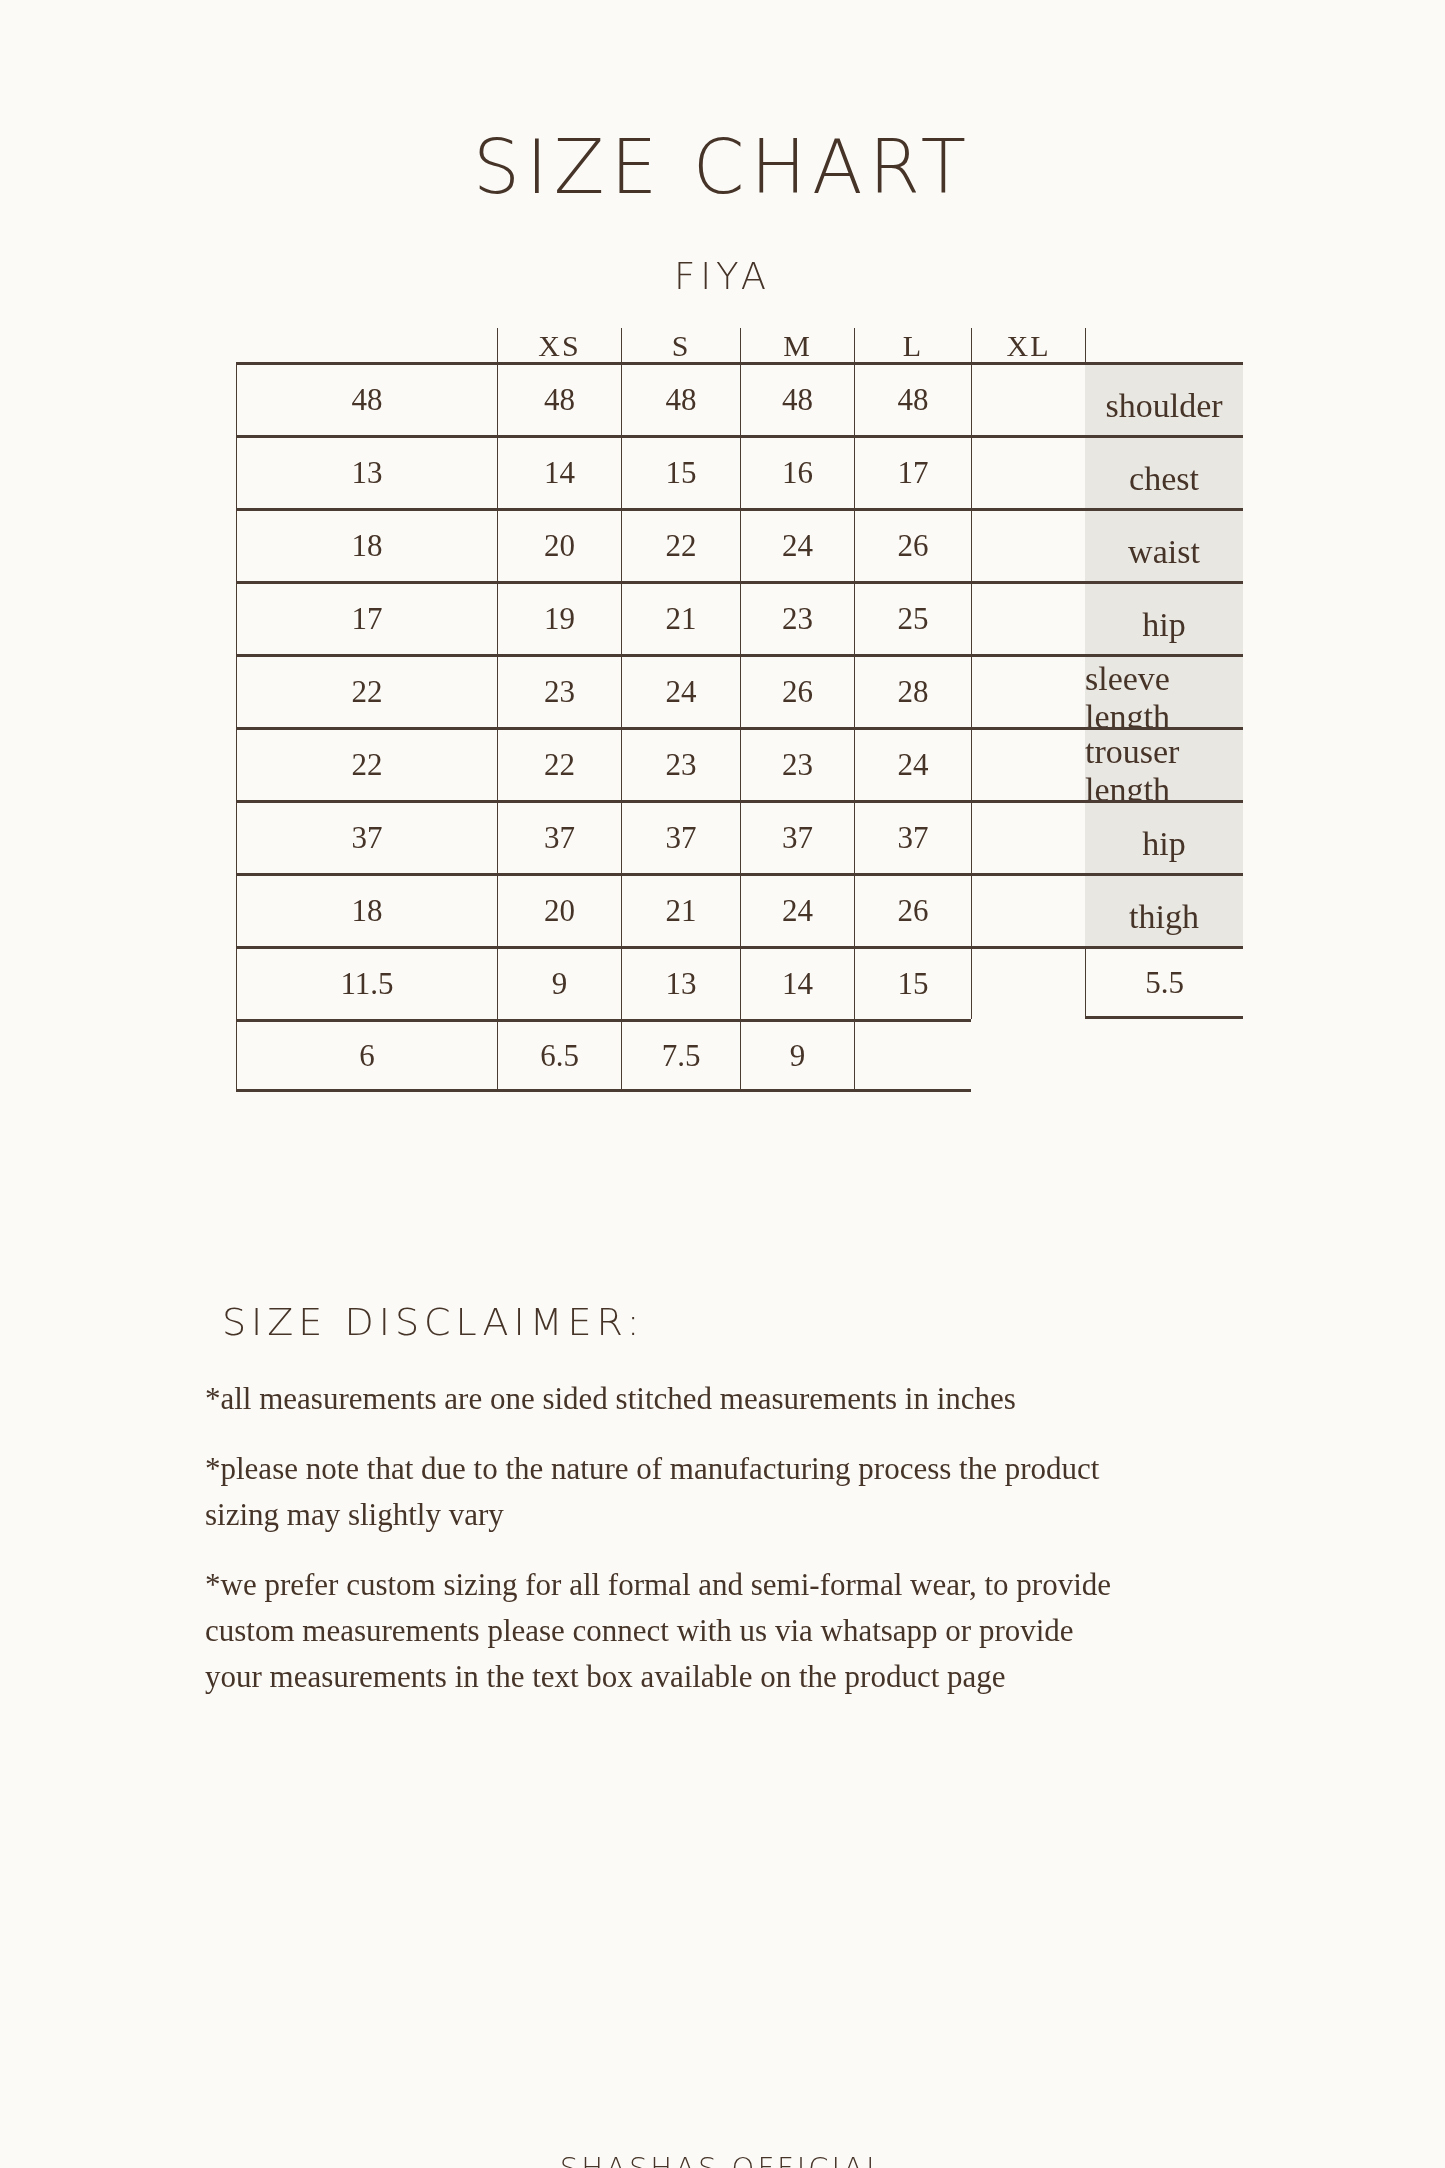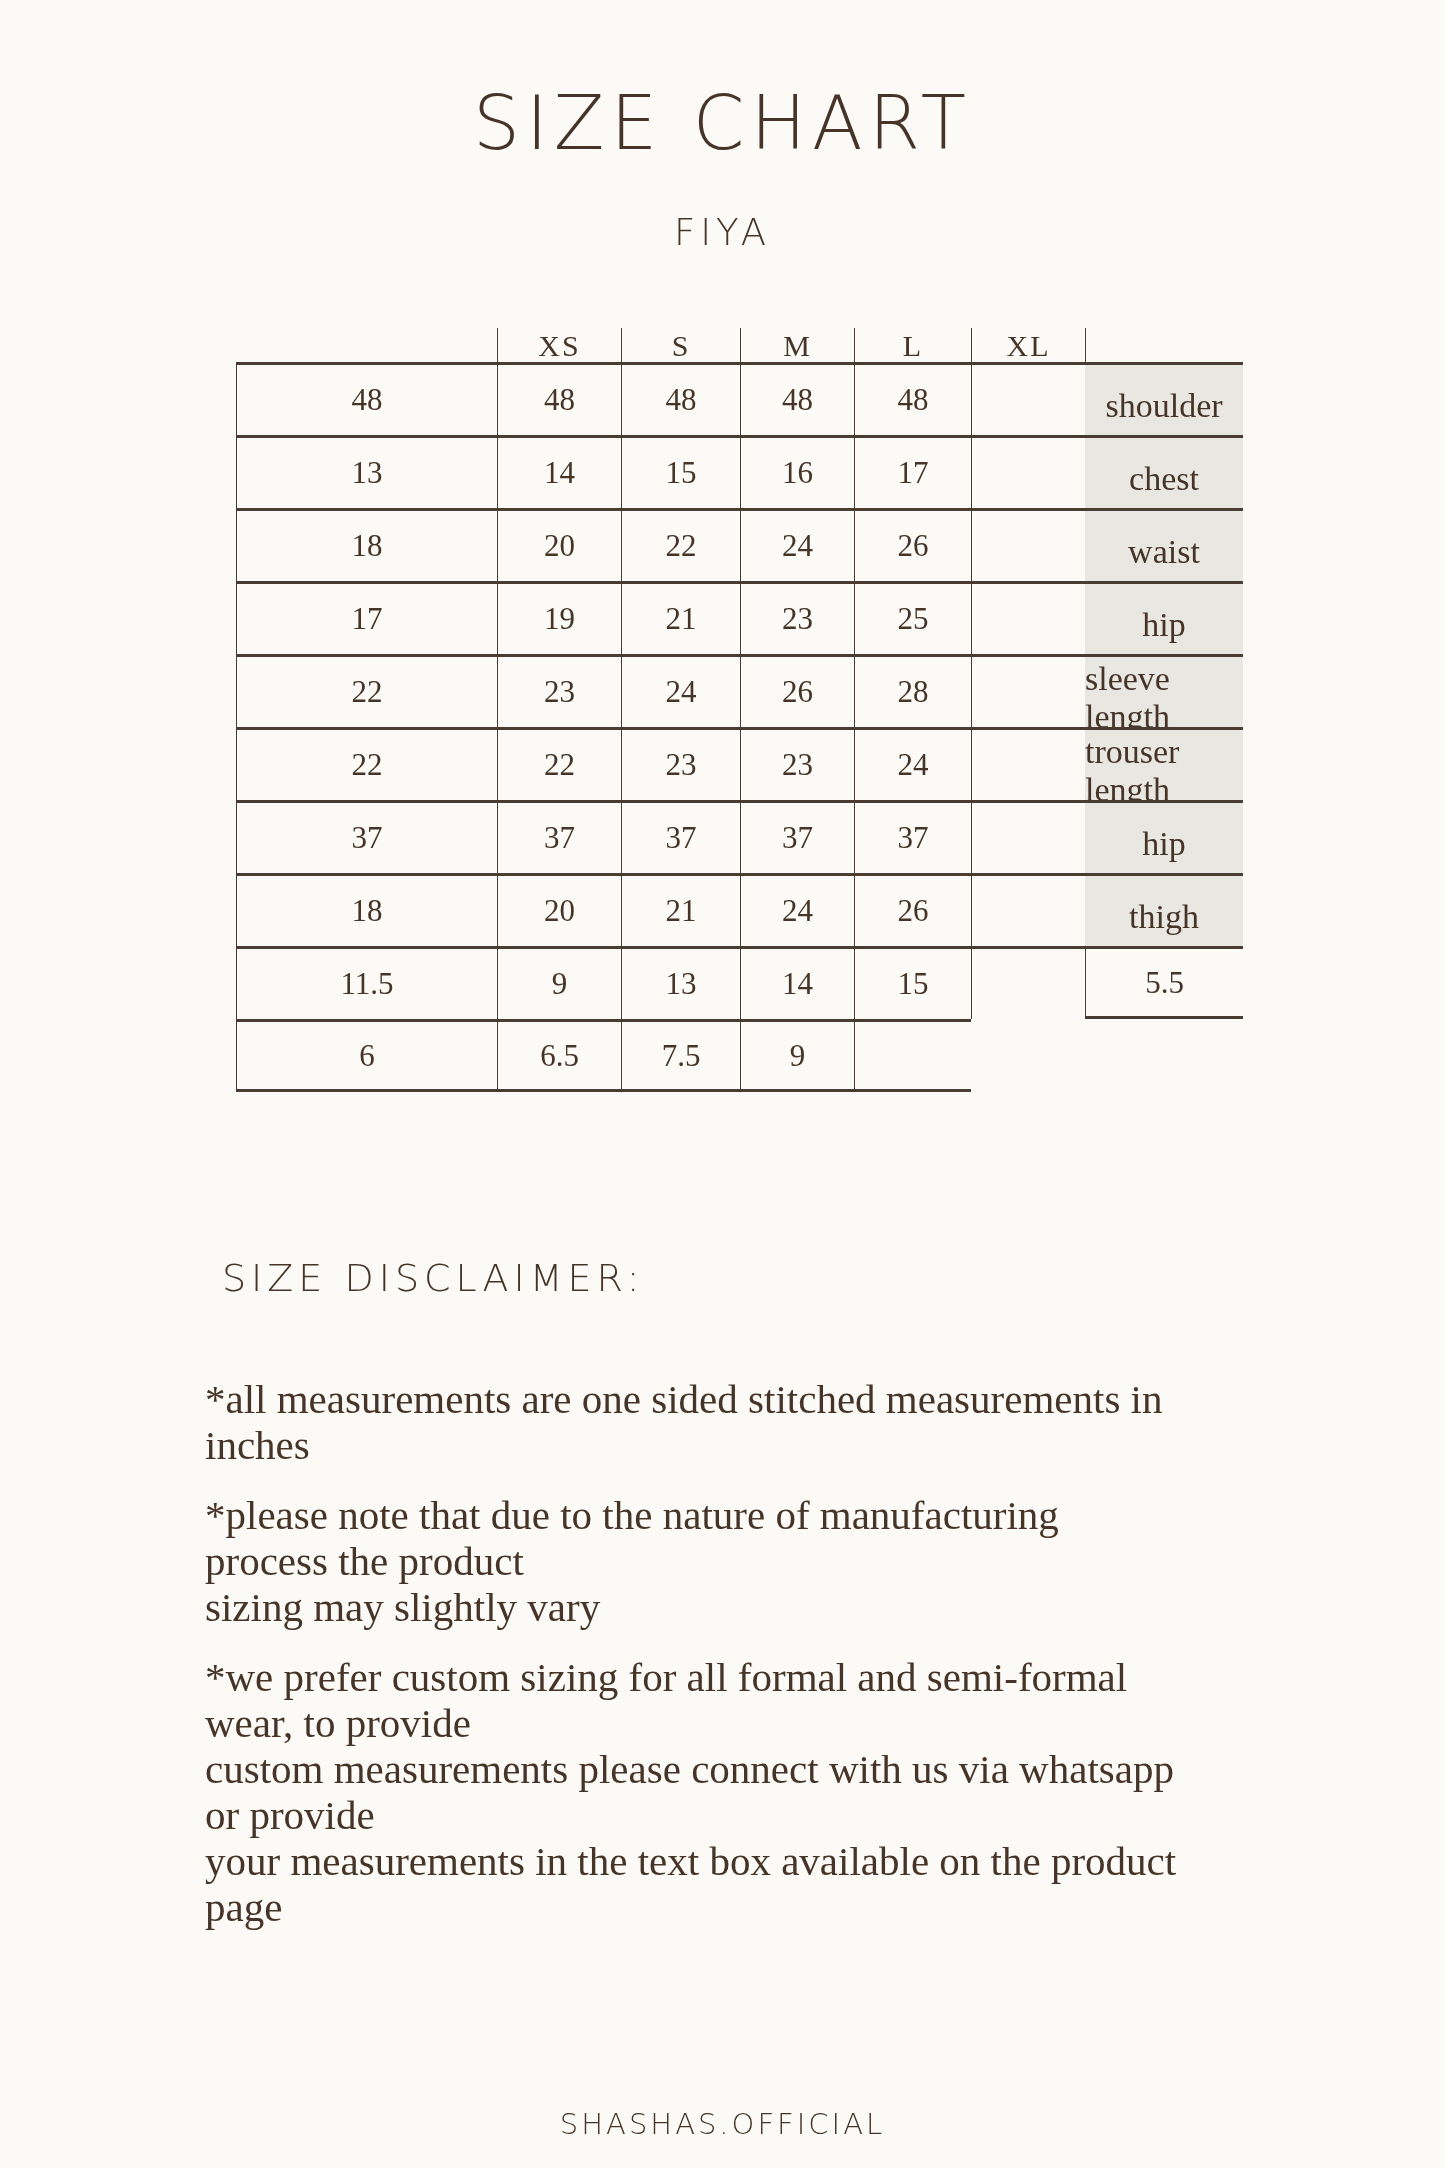--- a/index.html
+++ b/index.html
@@ -9,21 +9,21 @@
     --label-bg:#e9e7e2;
   }
   *{margin:0;padding:0;box-sizing:border-box;}
   html,body{background:var(--page-bg);}
   body{
     width:1445px;height:2168px;position:relative;overflow:hidden;
     font-family:"Liberation Serif",serif;color:var(--ink);
   }
   .display{
     font-family:"DejaVu Sans","Liberation Sans",sans-serif;
-    font-weight:200;color:var(--ink);
+    font-weight:200;color:var(--ink);margin-top:44px;
   }
   .title{
     position:absolute;top:86px;left:0;width:100%;text-align:center;
     font-size:74px;letter-spacing:6px;line-height:1;
   }
   .subtitle{
     position:absolute;top:214px;left:0;width:100%;text-align:center;
     font-size:37px;letter-spacing:5px;line-height:1;
   }
   
@@ -50,21 +50,21 @@
   .val{font-size:31px;}
   
   .disclaimer-heading{
     position:absolute;left:222px;top:1258px;
     font-size:38px;letter-spacing:5px;line-height:1.1;
   }
   .notes{
     position:absolute;left:205px;top:1376px;width:980px;
   }
   .note{
-    font-size:41px;line-height:46px;white-space:pre-line;
+    font-size:31px;line-height:46px;white-space:pre-line;
     margin:0 0 24px 0;color:var(--ink);
   }
   .footer{
     position:absolute;top:2110px;left:0;width:100%;text-align:center;
     font-size:29px;letter-spacing:3px;line-height:1;
   }
 </style>
 </head>
 <body>
 

